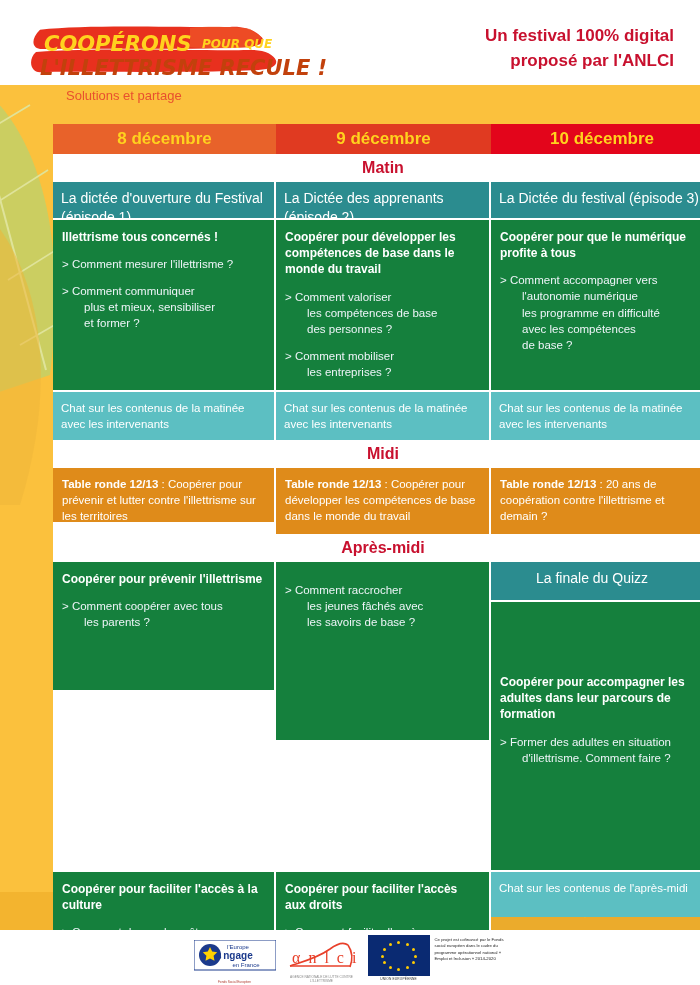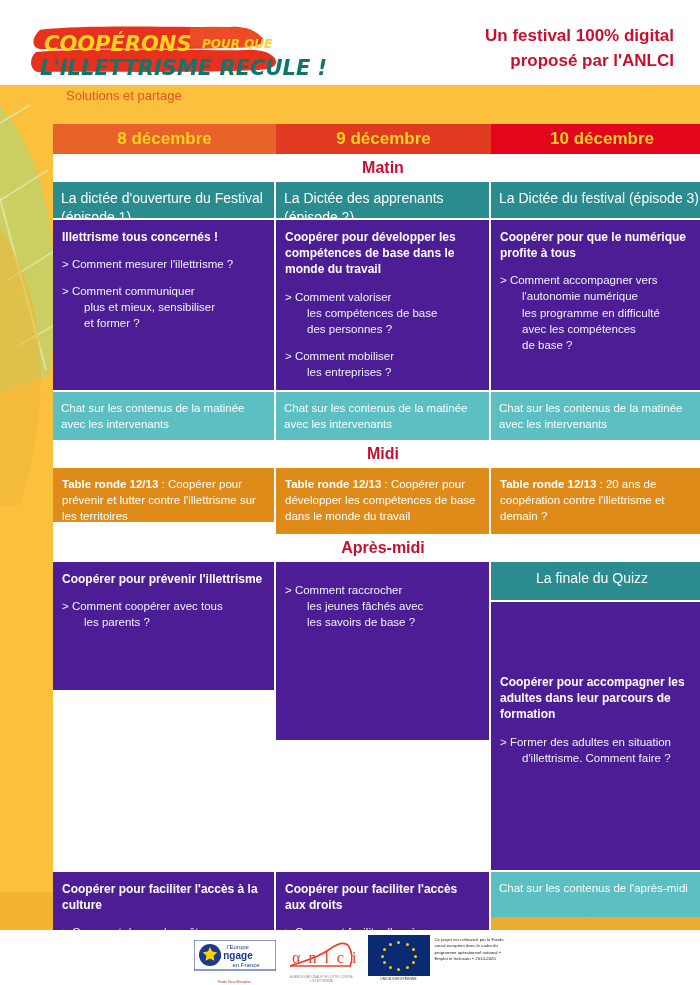--- a/index.html
+++ b/index.html
@@ -28,21 +28,21 @@
   .logo-l1b{
     position:absolute;left:172px;top:11px;
     font-family:"DejaVu Sans","Liberation Sans",sans-serif;
     font-weight:bold;font-style:italic;font-size:12px;color:#ffd21e;
     white-space:nowrap;text-transform:uppercase;
   }
   .logo-l2{
     position:absolute;left:10px;top:30px;
     font-family:"DejaVu Sans","Liberation Sans",sans-serif;
     font-weight:bold;font-style:italic;font-size:21px;
-    color:#0f766e;white-space:nowrap;text-transform:uppercase;
+    color:#c2410c;white-space:nowrap;text-transform:uppercase;
   }
   .logo-sub{
     position:absolute;left:36px;top:62px;
     font-size:13px;color:#e8502e;white-space:nowrap;
   }
 
   .tagline{
     position:absolute;right:26px;top:24px;text-align:right;
     color:#c8102e;font-weight:bold;font-size:17px;line-height:1.45;
   }
@@ -95,21 +95,21 @@
   .teal.last{border-right:none;}
 
   .tealite{
     background:#5cbfc2;color:#ffffff;font-size:11.5px;line-height:1.35;
     padding:9px 8px 10px 8px;border-right:2px solid #ffffff;
   }
   .tealite.last{border-right:none;}
 
   
   .navy{
-    background:#4c1d95;color:#ffffff;font-size:11.5px;line-height:1.4;
+    background:#15803d;color:#ffffff;font-size:11.5px;line-height:1.4;
     padding:9px 9px 28px 9px;border-right:2px solid #ffffff;
   }
   .navy.last{border-right:none;}
   .navy .ttl{font-weight:bold;font-size:12px;line-height:1.35;display:block;}
   .navy .q{display:block;margin-top:11px;padding-left:11px;text-indent:-11px;color:#eef4f8;}
   .navy .q .ind{display:block;padding-left:11px;text-indent:0;}
 
   
   .orange{
     background:#df8b1a;color:#ffffff;font-size:11.5px;line-height:1.4;

